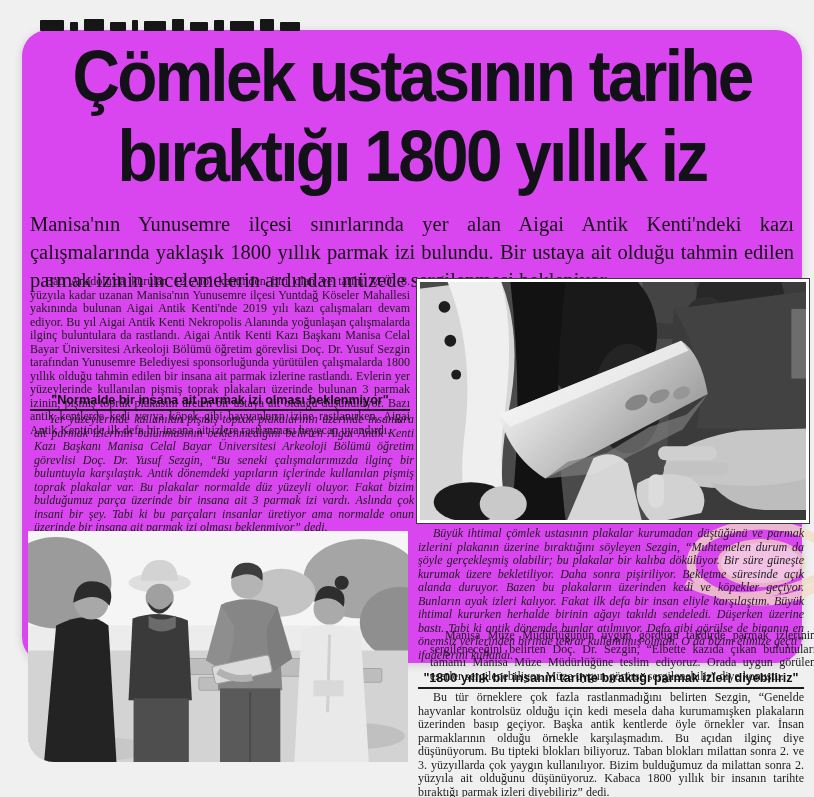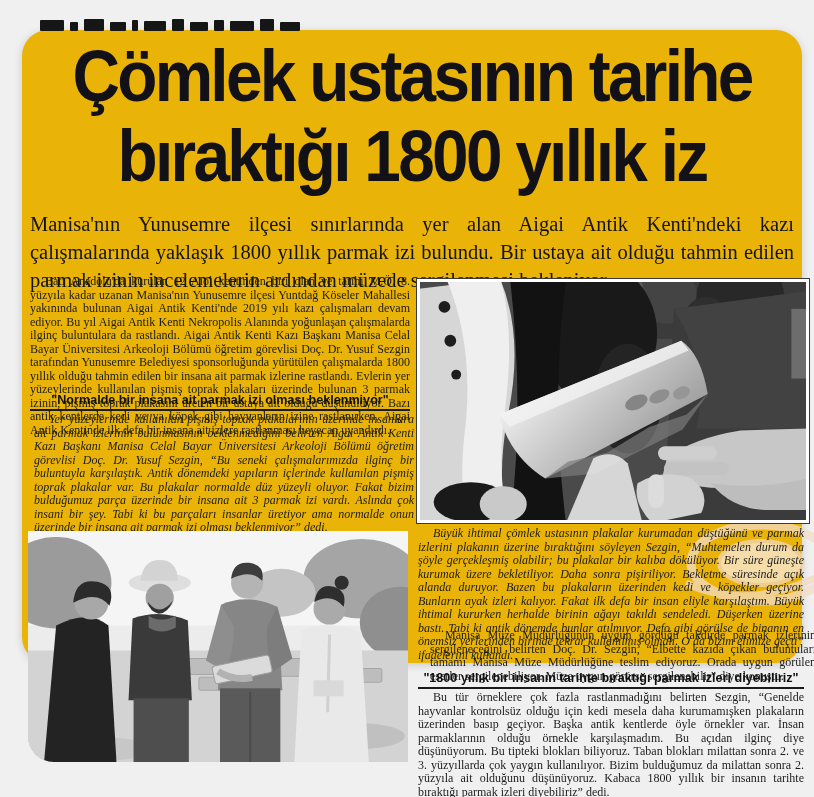--- a/index.html
+++ b/index.html
@@ -4,21 +4,21 @@
 <style>
   html,body{margin:0;padding:0;}
   body{
     width:814px;height:797px;position:relative;overflow:hidden;
     background:#eff0ef;
     font-family:"Liberation Serif", serif;
     -webkit-font-smoothing:antialiased;
   }
   .card{
     position:absolute;left:22px;top:30px;width:780px;height:633px;
-    background:#eab308;border-radius:26px;
+    background:#d946ef;border-radius:26px;
     box-shadow:0 2px 8px rgba(0,0,0,0.16);
   }
   
   .kicker-frag{
     position:absolute;left:18px;top:-14px;height:15px;width:280px;
     display:flex;align-items:flex-end;gap:6px;overflow:hidden;
   }
   .kicker-frag i{display:block;background:#161616;border-radius:1px;}
   .headline{
     position:absolute;left:0;top:6px;width:780px;text-align:center;

